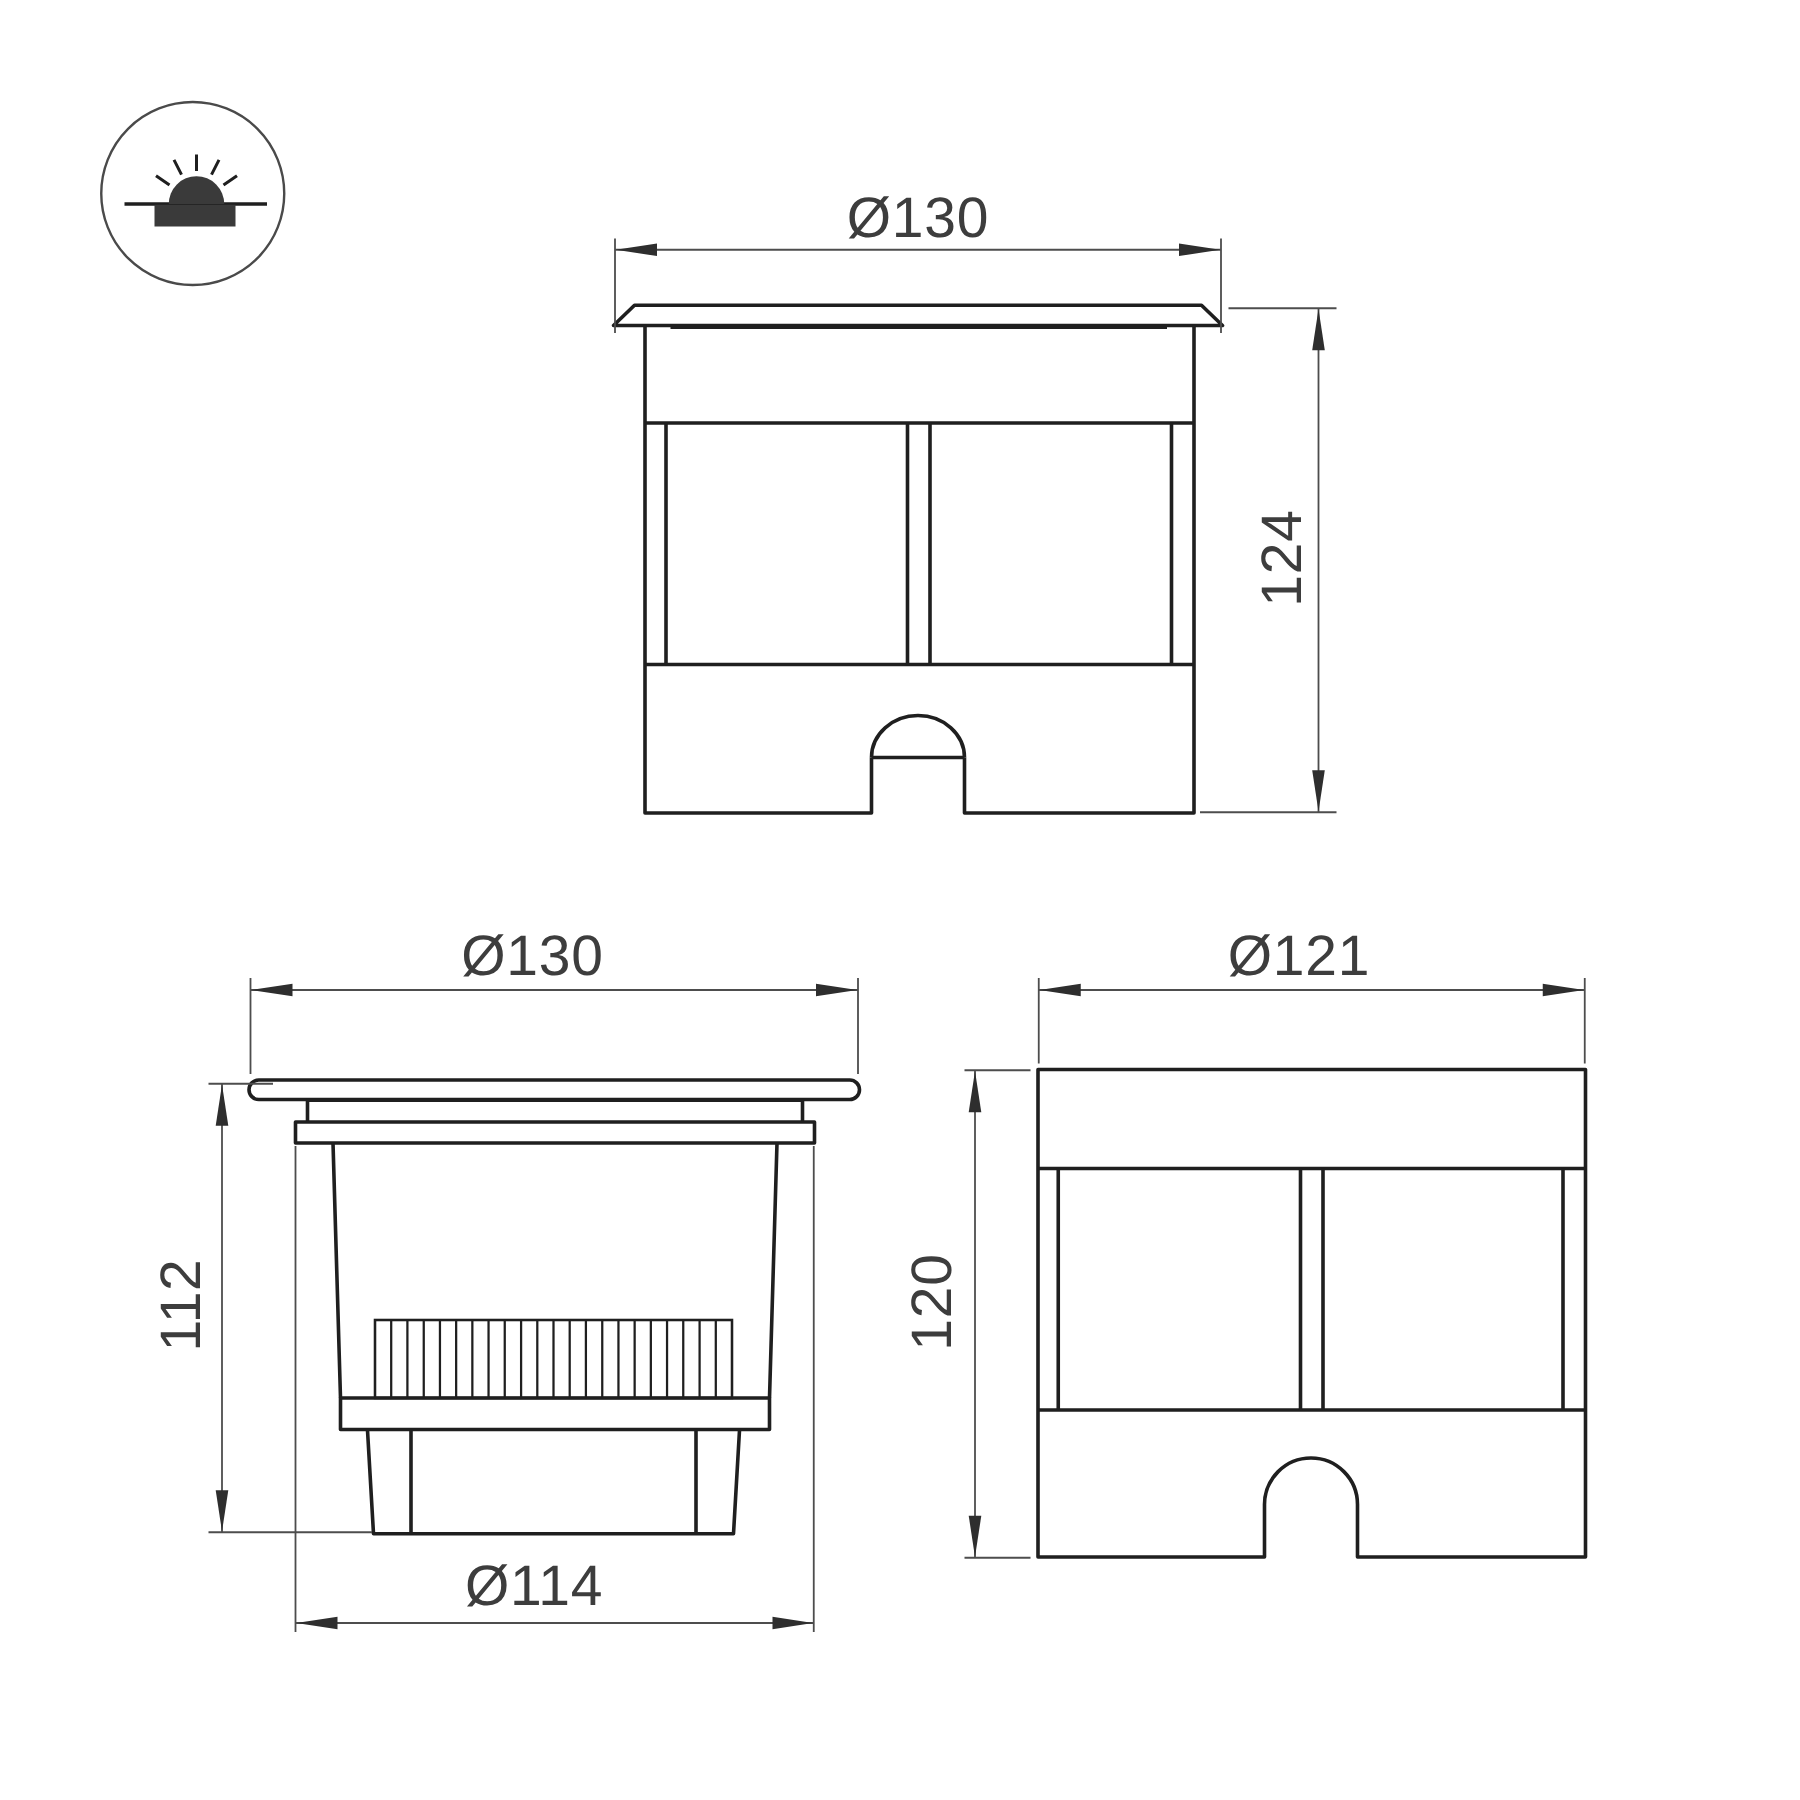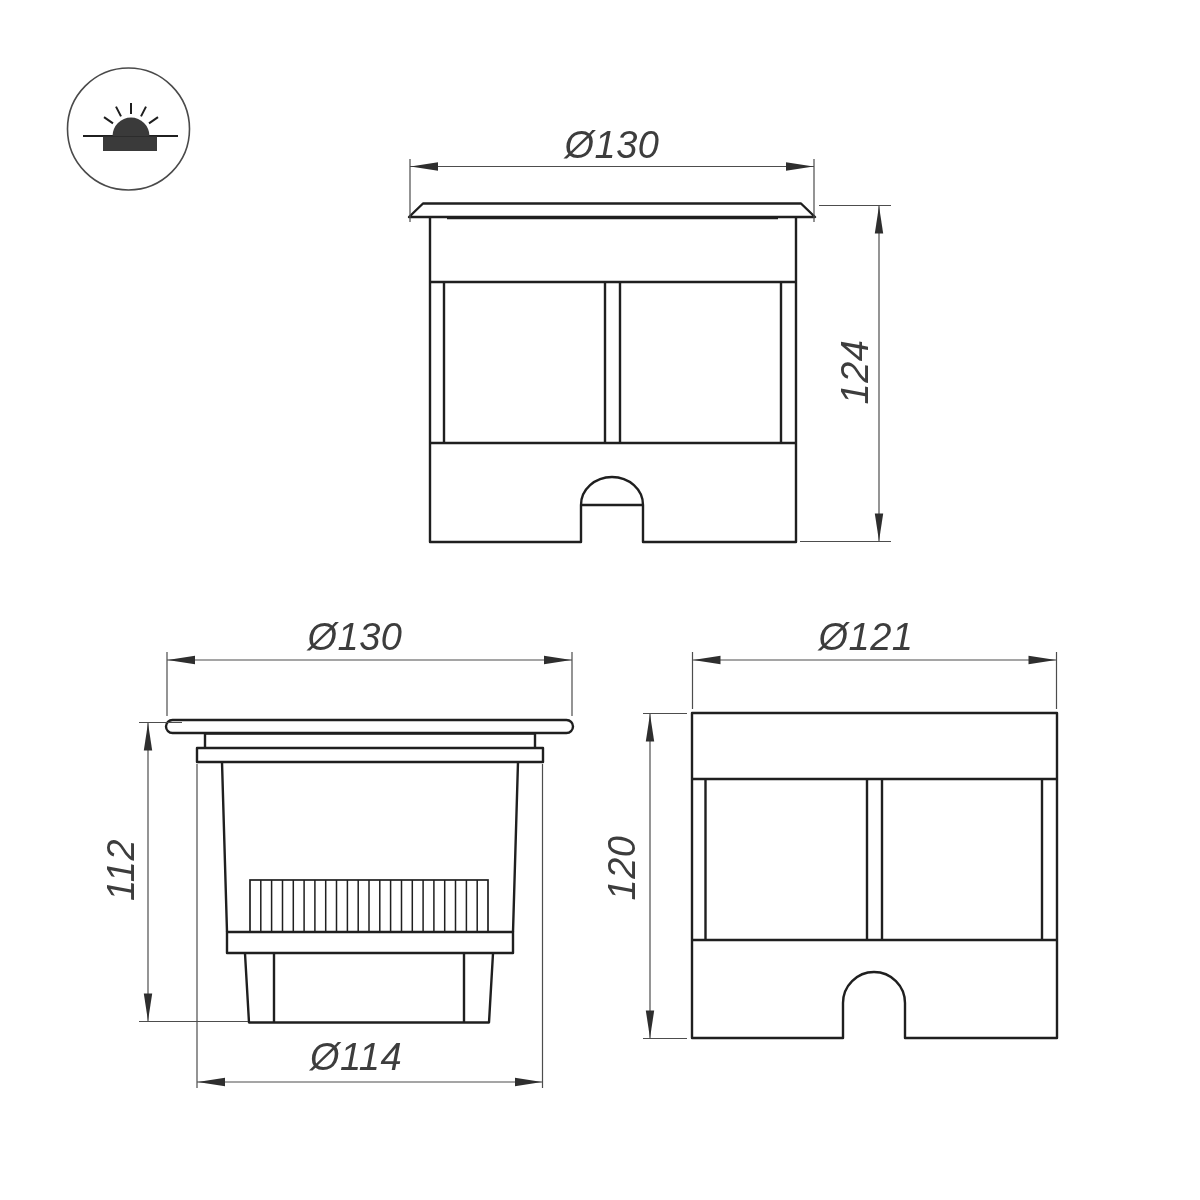--- a/index.html
+++ b/index.html
@@ -13,21 +13,20 @@
   html,body{margin:0;padding:0;}
   body{
     background:var(--background);
     font-family:"Liberation Sans", sans-serif;
   }
   .canvas{
     position:relative;
     width:1181px;height:1200px;
     background:var(--background);
     overflow:hidden;
-    font-style:italic;
   }
   svg{display:block;}
   .obj{fill:none;stroke:var(--object-line);stroke-width:2.4;stroke-linejoin:round;stroke-linecap:butt;}
   .obj-thin{fill:none;stroke:var(--object-line);stroke-width:1.7;}
   .dimline{fill:none;stroke:var(--dim-line);stroke-width:1.2;}
   .arrow{fill:var(--arrow);stroke:none;}
   .dimtext{
     fill:var(--label-text);
     font-family:"Liberation Sans", sans-serif;
     font-size:38px;

